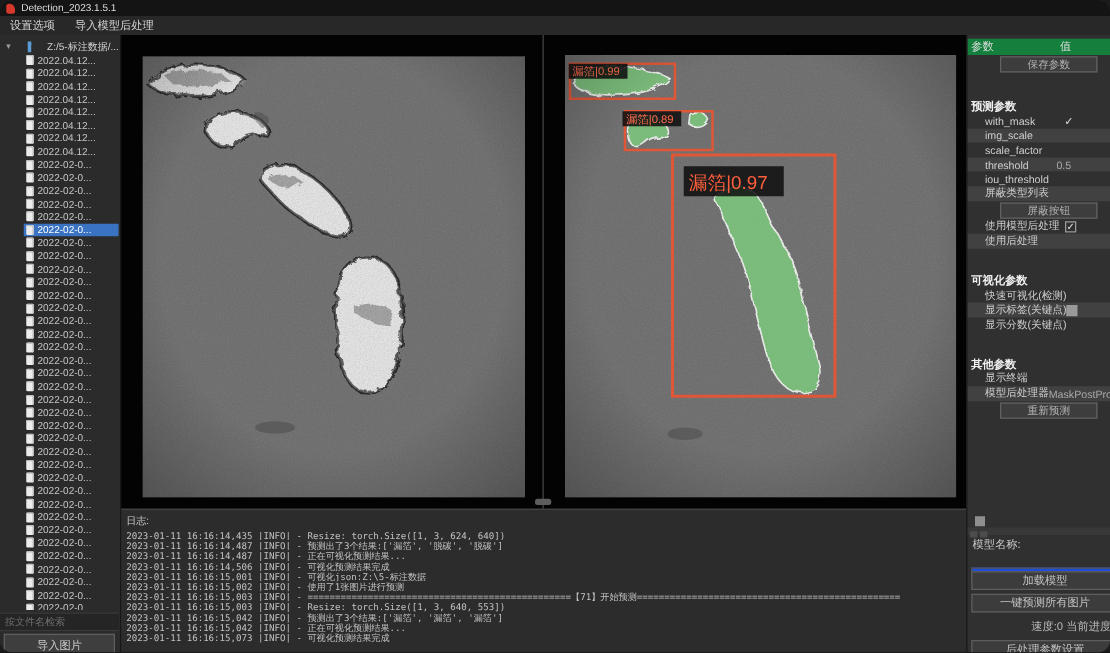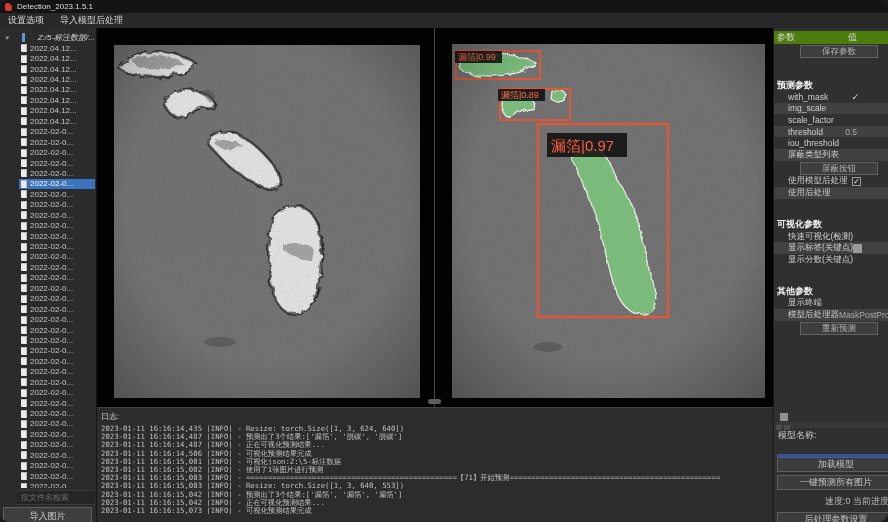--- a/index.html
+++ b/index.html
@@ -11,30 +11,30 @@
             display:flex;align-items:center;padding-left:5px;gap:5px;}
   .appicon{width:7px;height:8px;background:#d6392b;border-radius:2px 60% 2px 2px;flex:none;}
   .title{font-size:8px;color:#dddddd;white-space:nowrap;}
   .menubar{position:absolute;left:0;top:13px;width:888px;height:15px;background:#282828;
            display:flex;align-items:center;padding:0 8px;gap:16px;}
   .menuitem{font-size:9px;color:#d6d6d6;white-space:nowrap;cursor:default;}
   
   .sidebar{position:absolute;left:0;top:28px;width:97px;bottom:0;background:#2b2b2b;
            border-right:1px solid #161616;overflow:hidden;}
   .tree{position:absolute;left:0;top:3px;right:1px;bottom:34px;overflow:hidden;}
-  .rootrow{height:12px;display:flex;align-items:center;gap:13px;padding-left:5px;white-space:nowrap;font-style:italic;}
+  .rootrow{height:12px;display:flex;align-items:center;gap:13px;padding-left:5px;white-space:nowrap;}
   .caret{font-size:7px;color:#9a9a9a;line-height:1;}
   .rootlabel{font-size:8px;color:#d2d2d2;}
   .items{padding-left:19px;}
   .titem{height:10.45px;display:flex;align-items:center;gap:3px;padding-left:2px;
          font-size:8px;color:#c6c6c6;white-space:nowrap;}
   .titem.selected{background:#3a73c2;color:#ffffff;}
   .ficon{width:6px;height:8px;background:#ececec;border-radius:1px;flex:none;
          box-shadow:inset -1px 1px 0 #bdbdbd;}
-  .searchbox{position:absolute;left:17px;right:1px;bottom:17px;height:15px;background:#252525;
+  .searchbox{position:absolute;left:0;right:1px;bottom:17px;height:15px;background:#252525;
              border:0;border-top:1px solid #3a3a3a;border-bottom:1px solid #3a3a3a;
              color:#cfcfcf;font-size:8px;padding:0 4px;font-family:"Liberation Sans",sans-serif;}
   .searchbox::placeholder{color:#6f6f6f;}
   .importbtn{position:absolute;left:3px;right:4px;bottom:-3px;height:18px;background:#3e3e3e;
              border:1px solid #5f5f5f;color:#cccccc;font-size:9px;text-align:center;line-height:15px;}
   
   .viewer{position:absolute;left:97px;top:28px;width:676px;height:379px;background:#030303;}
   .imgpane{position:absolute;}
   .vsplit{position:absolute;left:337px;top:0;width:1px;height:379px;background:#474747;}
   .vgrip{position:absolute;left:331px;top:371px;width:13px;height:5px;background:#5d5d5d;border-radius:2px;}
@@ -43,21 +43,21 @@
             border-top:1px solid #424242;overflow:hidden;}
   .logtitle{font-size:8px;color:#cfcfcf;padding:3px 0 2px 4px;}
   .loglines{padding-left:4px;}
   .logline{height:8.2px;font-family:"DejaVu Sans Mono",monospace;font-size:7.3px;
            color:#c2c2c2;white-space:pre;overflow:hidden;}
   
   .rightpanel{position:absolute;left:773px;top:28px;width:115px;bottom:0;background:#303030;
               border-left:1px solid #191919;overflow:hidden;}
   .params{position:absolute;left:0;top:3px;right:0;}
   .prow{display:flex;align-items:center;height:11.6px;padding:0 3px;font-size:8.5px;color:#cfcfcf;white-space:nowrap;}
-  .prow.phead{height:13px;background:#4d7c0f;color:#dddddd;font-size:9px;}
+  .prow.phead{height:13px;background:#15803d;color:#dddddd;font-size:9px;}
   .phead .pv{margin-left:auto;margin-right:28px;}
   .prow.psec{height:12px;font-weight:bold;color:#f0f0f0;font-size:9px;margin-top:20px;}
   .prow.pparam{padding-left:14px;}
   .prow.alt{background:#414141;}
   .prow.pbtnrow{height:15px;padding-left:16px;}
   .pbtn{margin-left:10px;width:78px;height:13px;background:#3d3d3d;border:1px solid #626262;
         color:#b2b2b2;font-size:8.5px;line-height:11px;text-align:center;padding:0;}
   .pval{margin-left:auto;margin-right:28px;color:#a9a9a9;}
   .pval.vlong{margin-right:0;}
   .pcheck{margin-left:auto;margin-right:26px;color:#dcdcdc;font-size:9px;}

